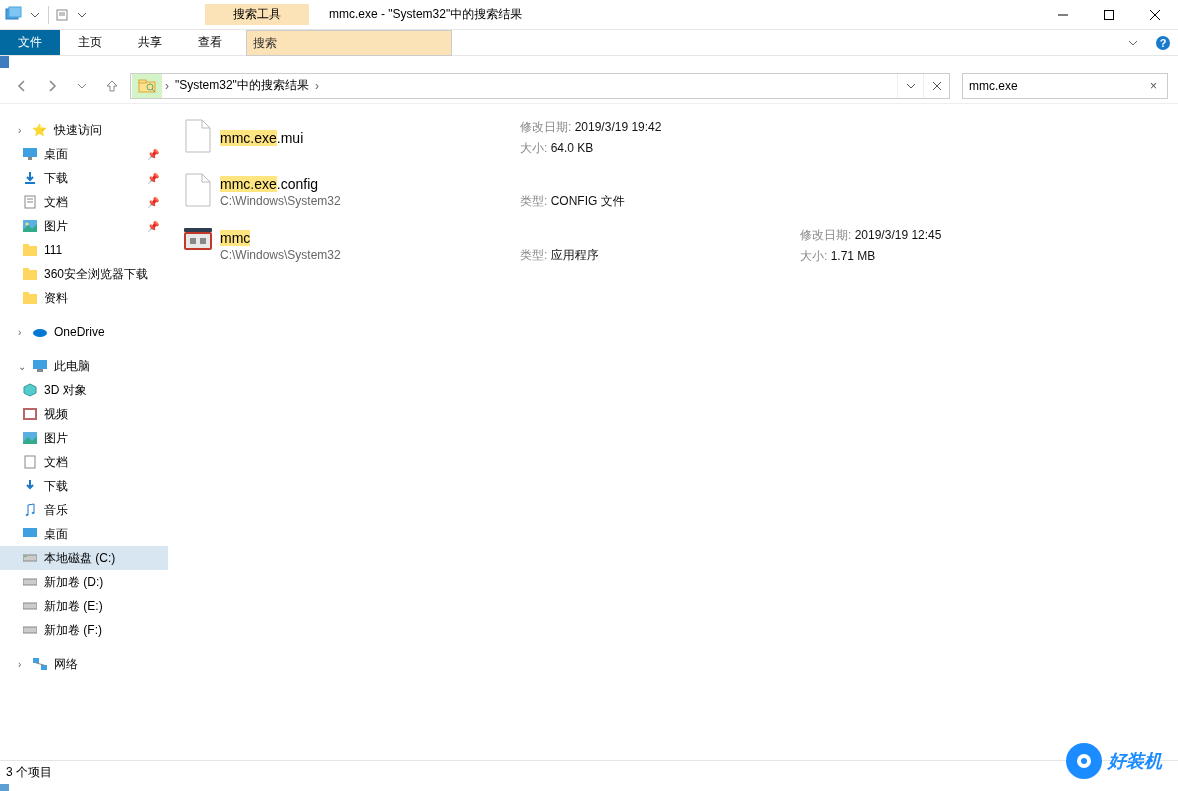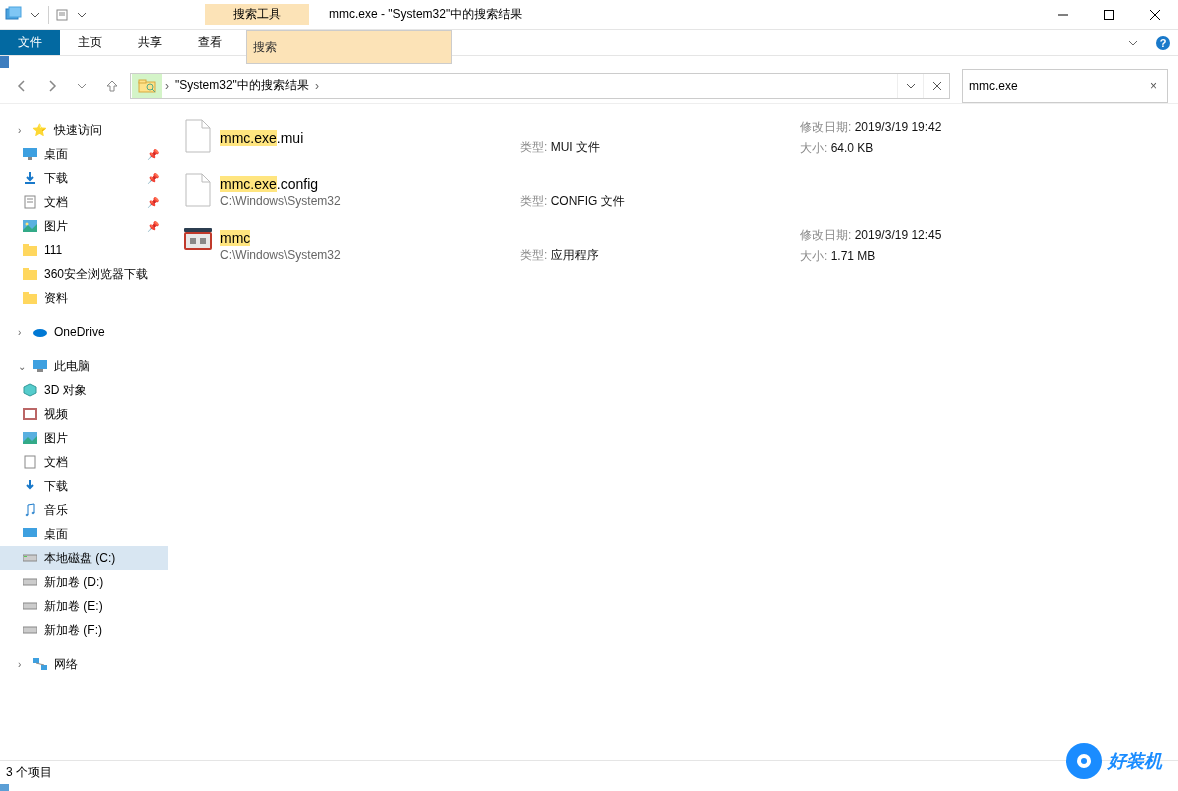--- a/index.html
+++ b/index.html
@@ -27,21 +27,21 @@
 
 
 .navbar { height: 36px; display:flex; align-items:center; padding: 0 10px; gap: 6px; background:#fff; border-bottom:1px solid #eee; margin-top: 12px; }
 .nav-btn { width:24px; height:24px; display:flex; align-items:center; justify-content:center; color:#888; }
 .addr { flex:1; height:26px; border:1px solid #ccc; display:flex; align-items:center; background:#fff; }
 .addr-icon { width:30px; height:24px; display:flex; align-items:center; justify-content:center; background:#d4f4c8; margin:1px; }
 .addr-sep { color:#666; padding:0 2px; }
 .addr-text { padding:0 4px; }
 .addr-end { margin-left:auto; display:flex; }
 .addr-btn { width:26px; height:24px; display:flex; align-items:center; justify-content:center; border-left:1px solid #eee; color:#555; }
-.search { width:206px; height:34px; border:1px solid #ccc; display:flex; align-items:center; padding:0 6px; margin-left:6px; }
+.search { width:206px; height:26px; border:1px solid #ccc; display:flex; align-items:center; padding:0 6px; margin-left:6px; }
 .search input { flex:1; border:none; outline:none; font-size:12px; }
 .search-x { color:#555; padding:0 4px; }
 
 
 .main { display:flex; height: calc(791px - 30px - 26px - 48px - 24px); }
 .sidebar { width:168px; border-right:none; padding: 14px 0 0 0; overflow-y:auto; background:#fff; }
 .side-group { margin-bottom: 10px; }
 .side-item { height:24px; display:flex; align-items:center; padding-left:32px; position:relative; cursor:default; font-size:12px; }
 .side-item.l2 { padding-left:22px; }
 .side-item.selected { background:#d8e6f2; }
@@ -416,24 +416,20 @@
       <div class="result-row">
         <div class="r-icon">
           <svg width="28" height="36" viewBox="0 0 28 36">
             <path d="M2 2 L18 2 L26 10 L26 34 L2 34 Z" fill="#fff" stroke="#bbb"></path>
             <path d="M18 2 L18 10 L26 10" fill="none" stroke="#bbb"></path>
           </svg>
         </div>
         <div class="r-col1">
           <div class="r-name"><span class="hl">mmc.exe</span>.mui</div>
         </div>
-        <div class="r-col2">
-          <div>&nbsp;</div>
-          <div class="r-line2"><span class="r-meta-label">类型: </span><span class="r-meta">MUI 文件</span></div>
-        </div>
         <div class="r-col3">
           <div><span class="r-meta-label">修改日期: </span><span class="r-meta">2019/3/19 19:42</span></div>
           <div class="r-line2"><span class="r-meta-label">大小: </span><span class="r-meta">64.0 KB</span></div>
         </div>
       </div>
       <div class="result-row">
         <div class="r-icon">
           <svg width="28" height="36" viewBox="0 0 28 36">
             <path d="M2 2 L18 2 L26 10 L26 34 L2 34 Z" fill="#fff" stroke="#bbb"></path>
             <path d="M18 2 L18 10 L26 10" fill="none" stroke="#bbb"></path>

